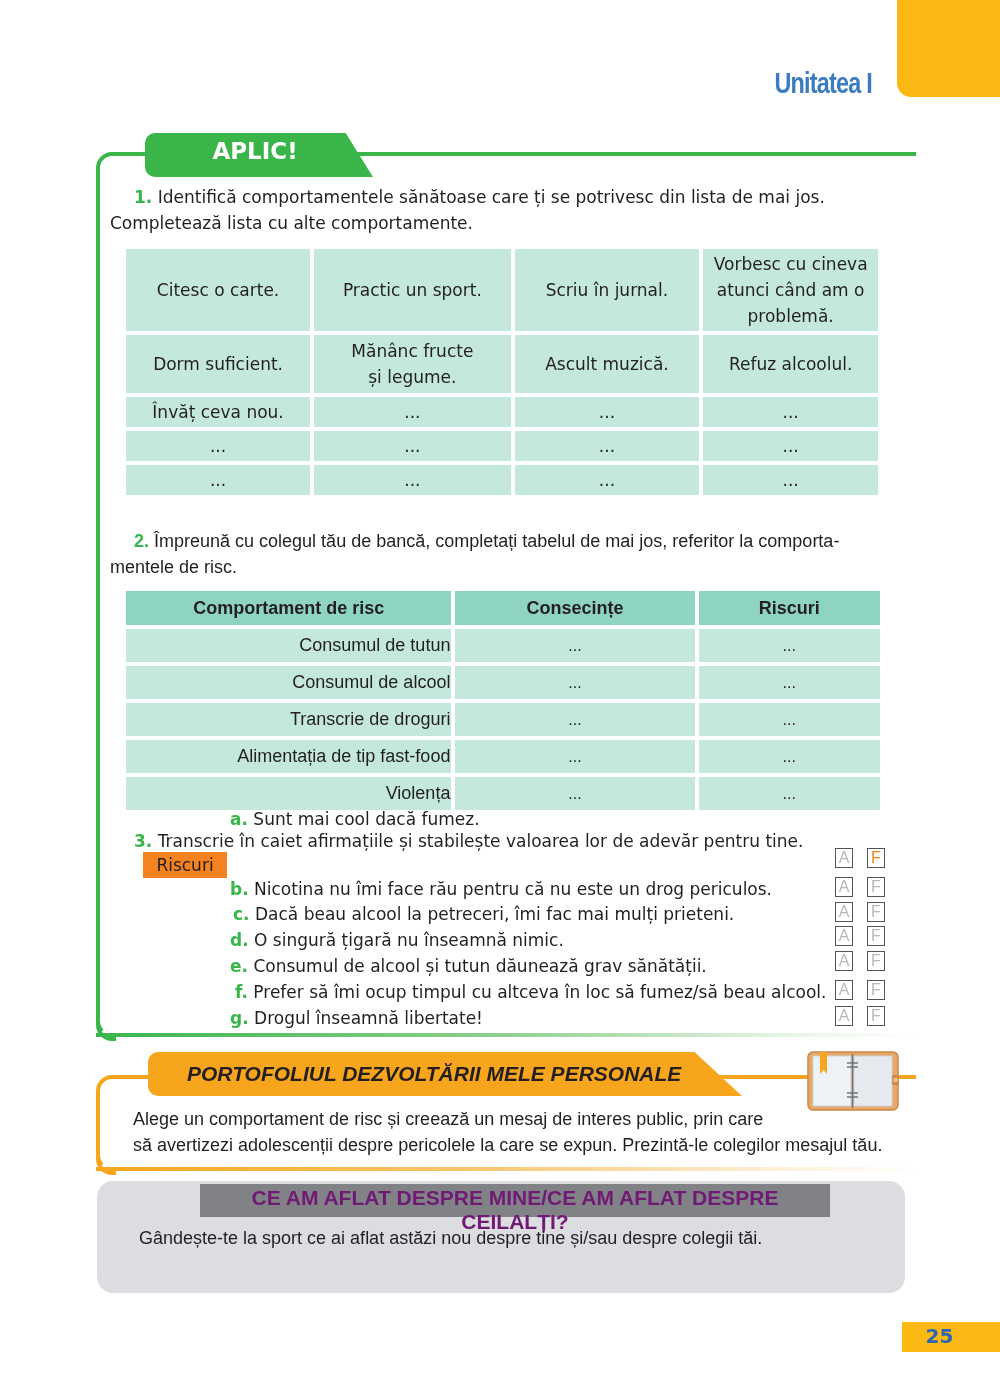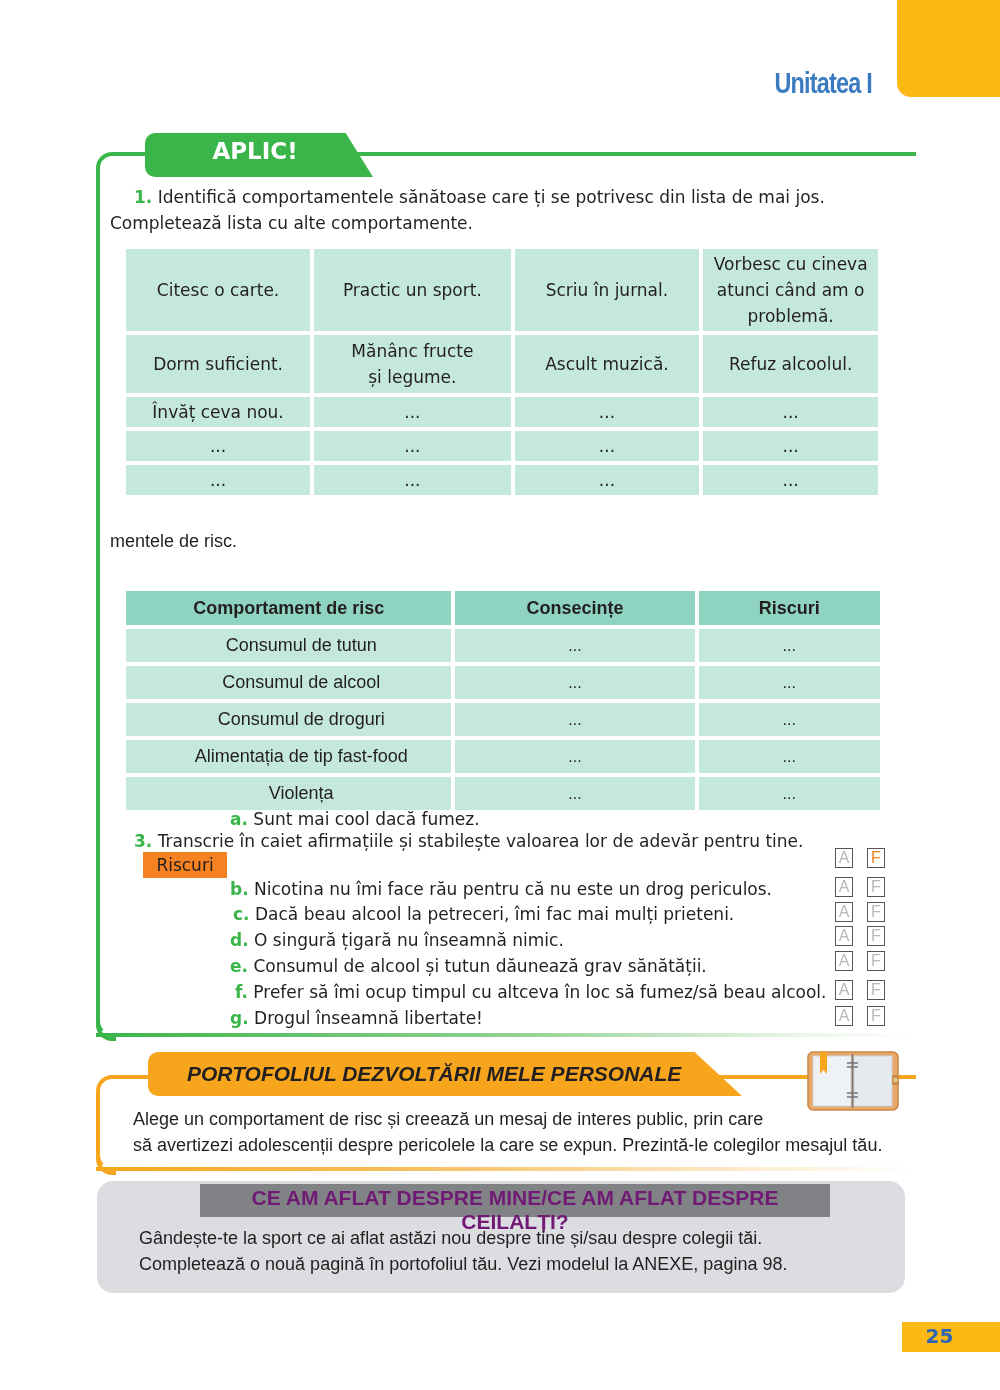--- a/index.html
+++ b/index.html
@@ -51,21 +51,21 @@
 
   
   .t2 { left: 126px; top: 591px; width: 762px; border-collapse: separate; border-spacing: 4px; margin: -4px; }
   .t2 th {
     background: #8fd3c1; font-family: "Liberation Sans", sans-serif; font-weight: bold; font-size: 18px;
     height: 32px; text-align: center; color: #231f20;
   }
   .t2 td {
     background: #c5e8dc; height: 31px; font-family: "Liberation Sans", sans-serif; font-size: 18px; color: #231f20;
   }
-  .t2 td.first { text-align: center; padding-left: 26px; }
+  .t2 td.first { text-align: right; padding-left: 26px; }
   .t2 td.dots { text-align: center; font-size: 16px; }
 
   
   .ex3-head { left: 134px; top: 828px; font-size: 17px; line-height: 26px; }
   .exemplu {
     left: 143px; top: 852px; width: 84px; height: 26px; background: #f58220;
     font-size: 17px; line-height: 26px; text-align: center; color: #231f20;
   }
   .stmt { font-size: 17px; line-height: 26px; white-space: nowrap; }
   .stmt .letter { color: #3ab54a; font-weight: bold; }
@@ -197,20 +197,21 @@
           <div>...</div>
         </td>
         <td>
           <div>...</div>
         </td>
       </tr>
     </tbody>
 </table>
 
 <div class="abs" style="left:110px; top:528px; font-family:'Liberation Sans', sans-serif; font-size:18px; line-height:26px;">
+  <div style="padding-left:24px;"><span class="num">2.</span><span> Împreună cu colegul tău de bancă, completați tabelul de mai jos, referitor la comporta-</span></div>
   <div>mentele de risc.</div>
 </div>
 
 <table class="abs t2">
   <colgroup>
       <col style="width:328px">
       <col style="width:241px">
       <col style="width:183px">
     </colgroup>
   <thead>
@@ -225,21 +226,21 @@
         <td class="first">Consumul de tutun</td>
         <td class="dots">...</td>
         <td class="dots">...</td>
       </tr>
       <tr>
         <td class="first">Consumul de alcool</td>
         <td class="dots">...</td>
         <td class="dots">...</td>
       </tr>
       <tr>
-        <td class="first">Consumul de droguri</td>
+        <td class="first">Transcrie de droguri</td>
         <td class="dots">...</td>
         <td class="dots">...</td>
       </tr>
       <tr>
         <td class="first">Alimentația de tip fast-food</td>
         <td class="dots">...</td>
         <td class="dots">...</td>
       </tr>
       <tr>
         <td class="first">Violența</td>
@@ -301,17 +302,16 @@
     <rect x="86" y="25" width="7" height="10" rx="2" fill="#c98848"></rect>
     <circle cx="89.5" cy="30" r="2.5" fill="#d9c28a"></circle>
   </svg>
 </div>
 
 <div class="abs gray-box"></div>
 <div class="abs gray-banner"></div>
 <div class="abs gray-title">CE AM AFLAT DESPRE MINE/CE AM AFLAT DESPRE CEILALȚI?</div>
 <div class="abs gray-text">
   <div>Gândește-te la sport ce ai aflat astăzi nou despre tine și/sau despre colegii tăi.</div>
-  <div>Completează o nouă pagină în portofoliul tău. Vezi modelul la ANEXE, pagina 98.</div>
 </div>
 
 <div class="abs page-num-box"></div>
 <div class="abs page-num">25</div>
 
 </body></html>

